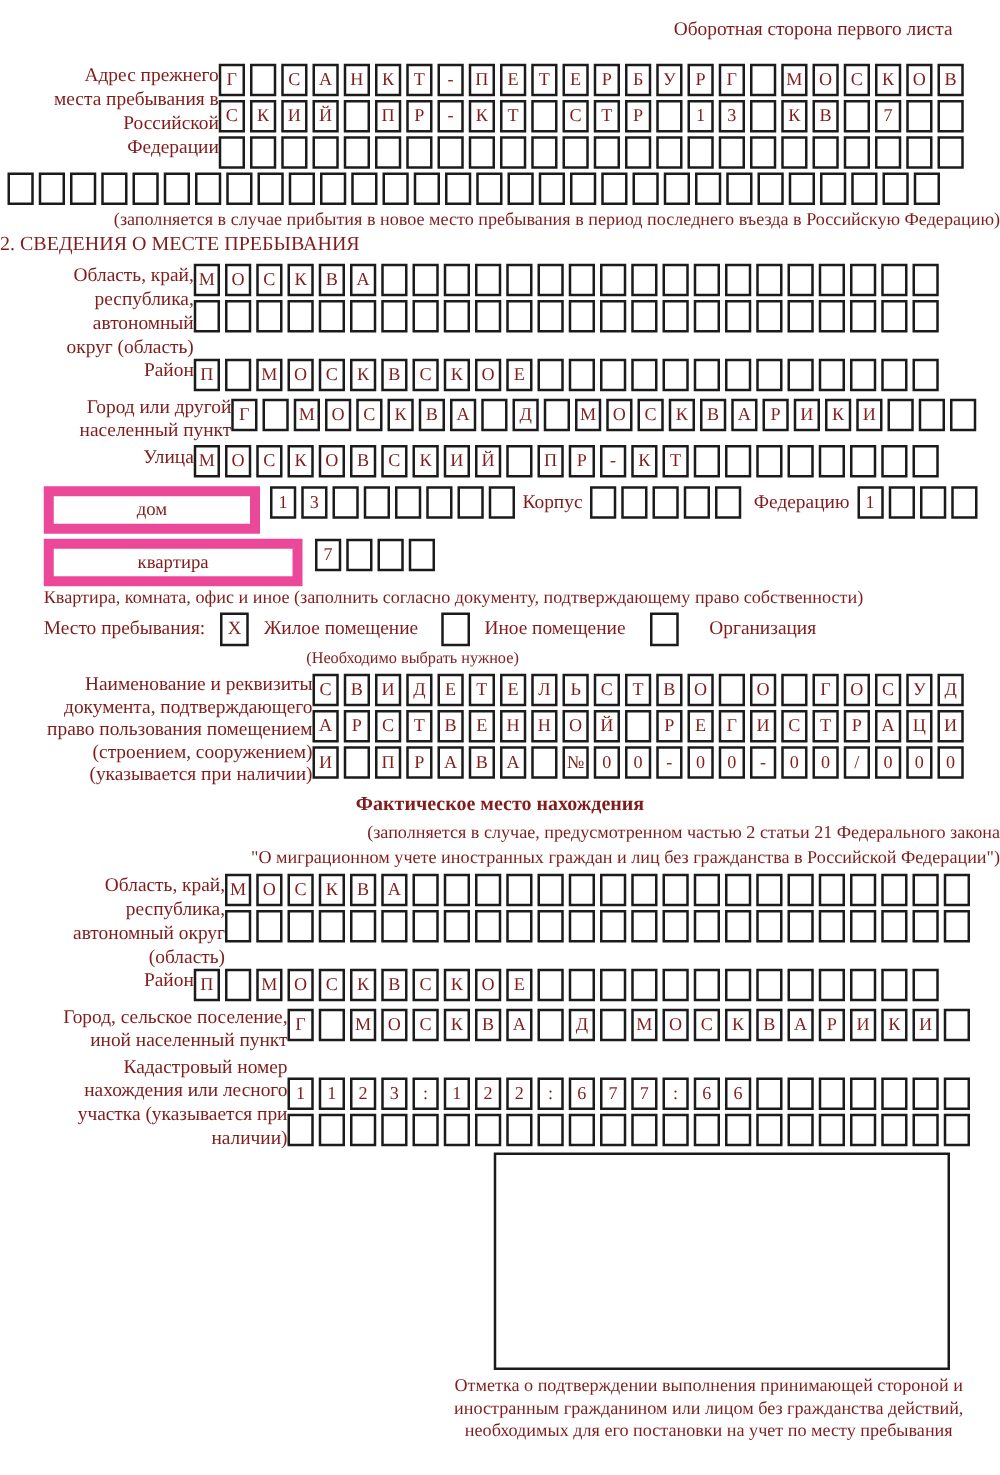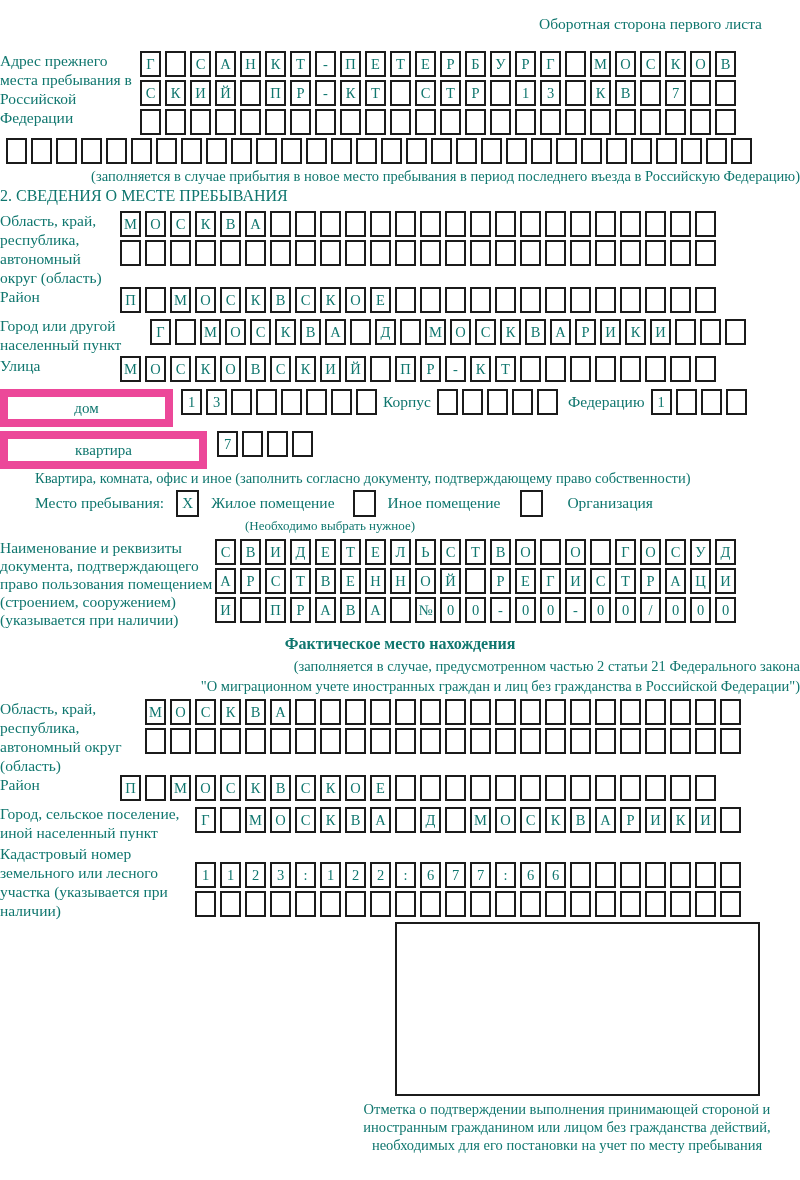--- a/index.html
+++ b/index.html
@@ -1,22 +1,22 @@
 <!DOCTYPE html>
 <html lang="ru"><head>
 <meta charset="utf-8">
 <style>
   html,body{margin:0;padding:0;background:#ffffff;}
   .page{
-    width:800px;height:1180px;background:#fff;color:#0f766e;
+    width:800px;height:1180px;background:#fff;color:#7f1d1d;
     font-family:"Liberation Serif","DejaVu Serif",serif;
     position:relative;box-sizing:border-box;padding-top:14px;overflow:hidden;
   }
   .header-note{text-align:right;padding-right:38px;font-size:15.5px;line-height:19px;}
-  .field{display:flex;align-items:flex-start;}
+  .field{display:flex;margin-left:35px;align-items:flex-start;text-align:right;}
   .flabel{font-size:15.5px;line-height:19px;flex:none;}
   .w140{width:140px;}.w120{width:120px;}.w150{width:150px;}
   .w145{width:145px;}.w195{width:195px;}.w215{width:215px;}
   .rows{flex:none;}
   .boxrow{display:flex;margin-bottom:3px;height:26px;flex:none;}
   .cell{
     width:17px;height:22px;border:2px solid #1b1b1b;margin-right:4px;flex:none;
     display:flex;align-items:center;justify-content:center;
     font-size:14.5px;line-height:22px;
   }
@@ -563,21 +563,21 @@
         <span class="cell">А</span>
         <span class="cell">Р</span>
         <span class="cell">И</span>
         <span class="cell">К</span>
         <span class="cell">И</span>
         <span class="cell"></span>
       </div>
   </div>
 
   <div class="field">
-    <div class="flabel w195">Кадастровый номер земельного или лесного участка (указывается при наличии)</div>
+    <div class="flabel w195">Кадастровый номер нахождения или лесного участка (указывается при наличии)</div>
     <div class="rows" style="margin-top:18px">
       <div class="boxrow">
           <span class="cell">1</span>
           <span class="cell">1</span>
           <span class="cell">2</span>
           <span class="cell">3</span>
           <span class="cell">:</span>
           <span class="cell">1</span>
           <span class="cell">2</span>
           <span class="cell">2</span>

